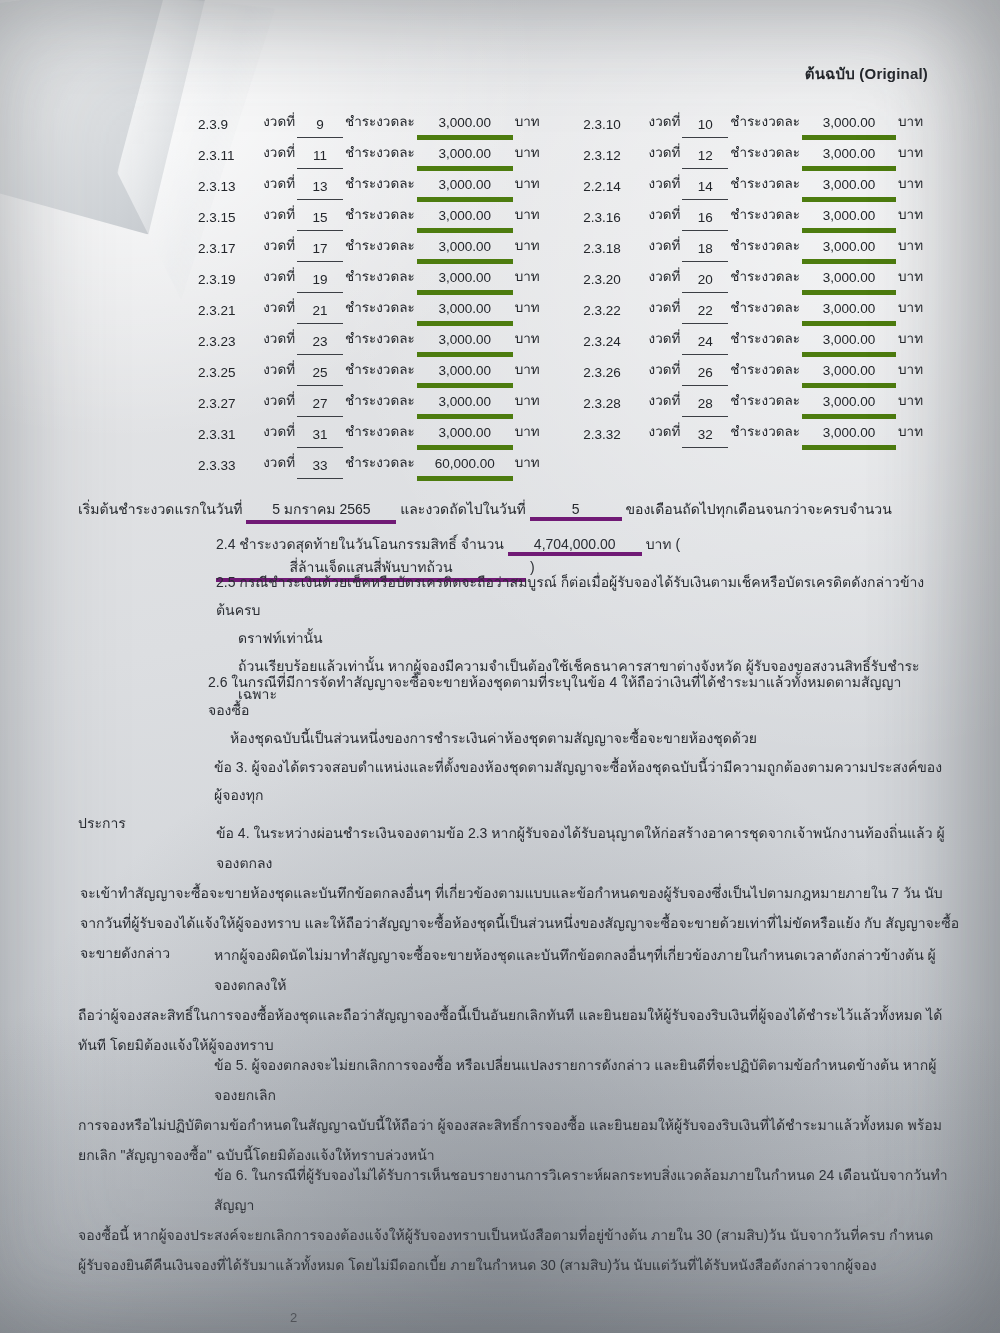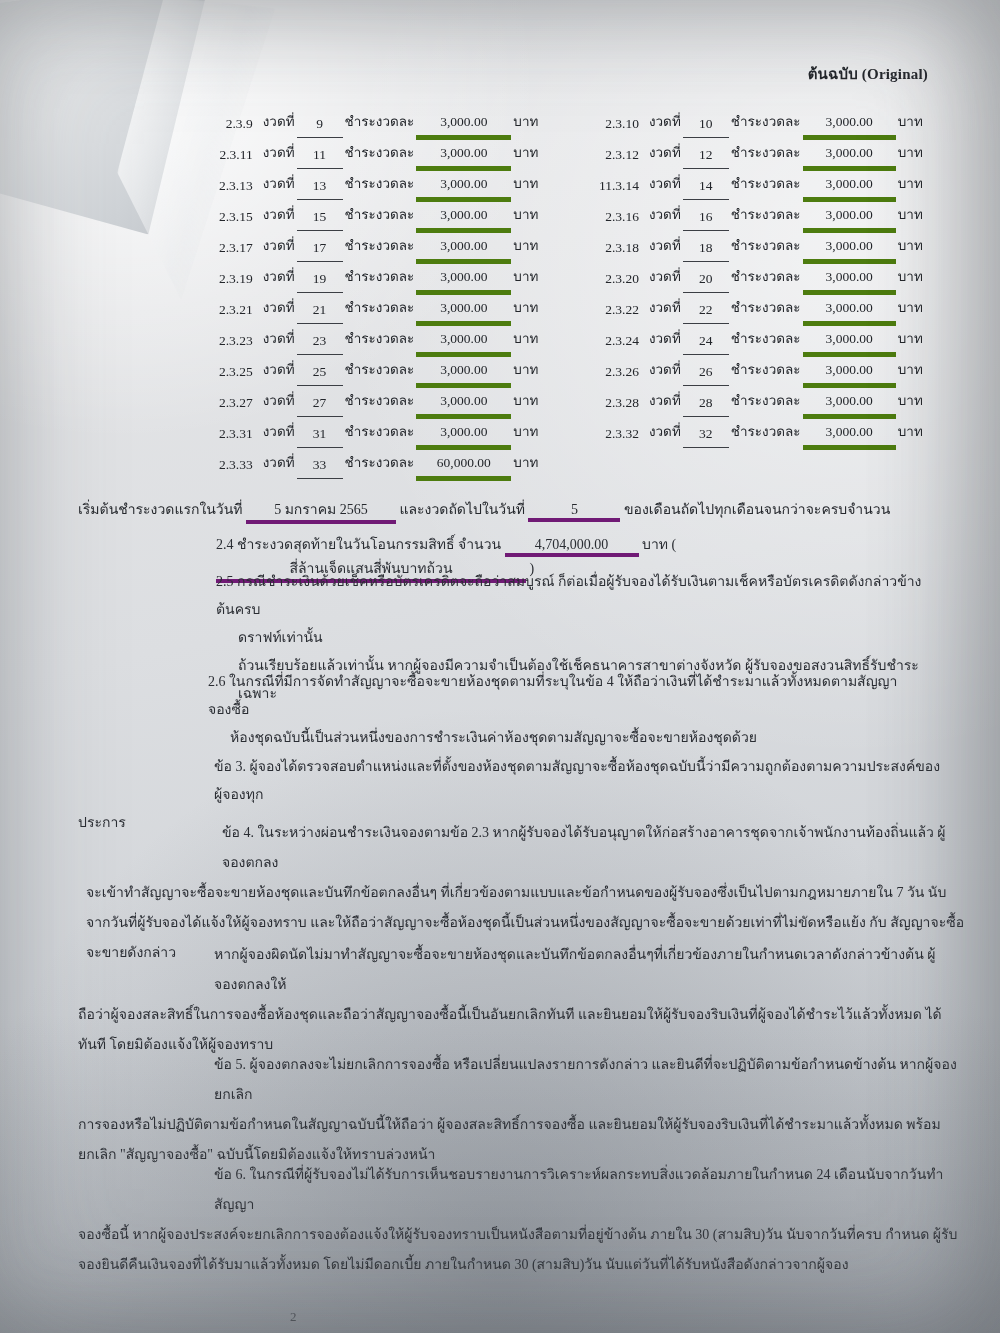--- a/index.html
+++ b/index.html
@@ -6,21 +6,21 @@
     margin: 0;
     padding: 0;
     background: #3a3a3a;
   }
   .page {
     position: relative;
     width: 1000px;
     height: 1333px;
     overflow: hidden;
     background: #14b8a6;
-    font-family: Liberation Serif, serif;
+    font-family: Liberation Sans, sans-serif;
   }
   
   .paper {
     position: absolute;
     inset: 0;
     background:
       radial-gradient(ellipse 70% 45% at 12% 6%, rgba(255,255,255,0.95) 0%, rgba(255,255,255,0.0) 60%),
       radial-gradient(ellipse 80% 60% at 85% 18%, rgba(255,255,255,0.55) 0%, rgba(255,255,255,0.0) 65%),
       radial-gradient(ellipse 90% 70% at 50% 95%, rgba(120,126,134,0.55) 0%, rgba(120,126,134,0.0) 60%),
       linear-gradient(170deg, #e9eaec 0%, #e3e4e6 22%, #dcdee1 45%, #d2d5d9 68%, #c3c7cc 88%, #b4b8be 100%);
@@ -86,21 +86,21 @@
     width: 740px;
     border-collapse: collapse;
     font-size: 13.5px;
     color: #23262b;
   }
   .inst-table td {
     padding: 4px 2px 5px 2px;
     white-space: nowrap;
     vertical-align: bottom;
   }
-  .c-no    { width: 62px; text-align: right; padding-left: 12px;}
+  .c-no    { width: 62px; text-align: left; padding-left: 12px;}
   .c-word  { width: 40px; text-align: right; margin-left: 12px; }
   .c-num   { width: 52px; text-align: center; border-bottom: 1px solid #3b3e44; }
   .c-per   { width: 66px; text-align: center; }
   .c-amt   { width: 104px; text-align: center; border-bottom: 5px solid #4d7c0f; }
   .c-baht  { width: 40px; text-align: left; padding-left: 8px;}
   .c-gap   { width: 34px; }
 
   .line-start {
     position: absolute;
     left: 78px;
@@ -116,21 +116,21 @@
   .ul-words { width: 310px; }
 
   .l24 { position: absolute; left: 216px; top: 533px; width: 740px; font-size: 14px; }
   .l25 { position: absolute; left: 216px; top: 568px; width: 712px; font-size: 14px; line-height: 2.0; }
   .l25 .ind { display: block; padding-left: 22px; }
   .l26 { position: absolute; left: 208px; top: 668px; width: 712px; font-size: 14px; line-height: 2.0; }
   .l26 .ind { display: block; padding-left: 22px; }
 
   .s3 { position: absolute; left: 78px; top: 753px; width: 870px; font-size: 14px; line-height: 2.0; }
   .s3 .first { display: block; padding-left: 136px; }
-  .s4 { position: absolute; left: 86px; top: 818px; width: 880px; font-size: 14px; line-height: 2.15; }
+  .s4 { position: absolute; left: 80px; top: 818px; width: 880px; font-size: 14px; line-height: 2.15; }
   .s4 .first { display: block; padding-left: 136px; }
   .s4b { position: absolute; left: 78px; top: 940px; width: 880px; font-size: 14px; line-height: 2.15; }
   .s4b .first { display: block; padding-left: 136px; }
   .s5 { position: absolute; left: 78px; top: 1050px; width: 880px; font-size: 14px; line-height: 2.15; }
   .s5 .first { display: block; padding-left: 136px; }
   .s6 { position: absolute; left: 78px; top: 1160px; width: 880px; font-size: 14px; line-height: 2.15; }
   .s6 .first { display: block; padding-left: 136px; }
 
   .footer-mark {
     position: absolute;
@@ -188,21 +188,21 @@
           <td class="c-baht">บาท</td>
         </tr>
         <tr>
           <td class="c-no">2.3.13</td>
           <td class="c-word">งวดที่</td>
           <td class="c-num">13</td>
           <td class="c-per">ชำระงวดละ</td>
           <td class="c-amt">3,000.00</td>
           <td class="c-baht">บาท</td>
           <td class="c-gap"></td>
-          <td class="c-no">11.3.14</td>
+          <td class="c-no">2.2.14</td>
           <td class="c-word">งวดที่</td>
           <td class="c-num">14</td>
           <td class="c-per">ชำระงวดละ</td>
           <td class="c-amt">3,000.00</td>
           <td class="c-baht">บาท</td>
         </tr>
         <tr>
           <td class="c-no">2.3.15</td>
           <td class="c-word">งวดที่</td>
           <td class="c-num">15</td>

